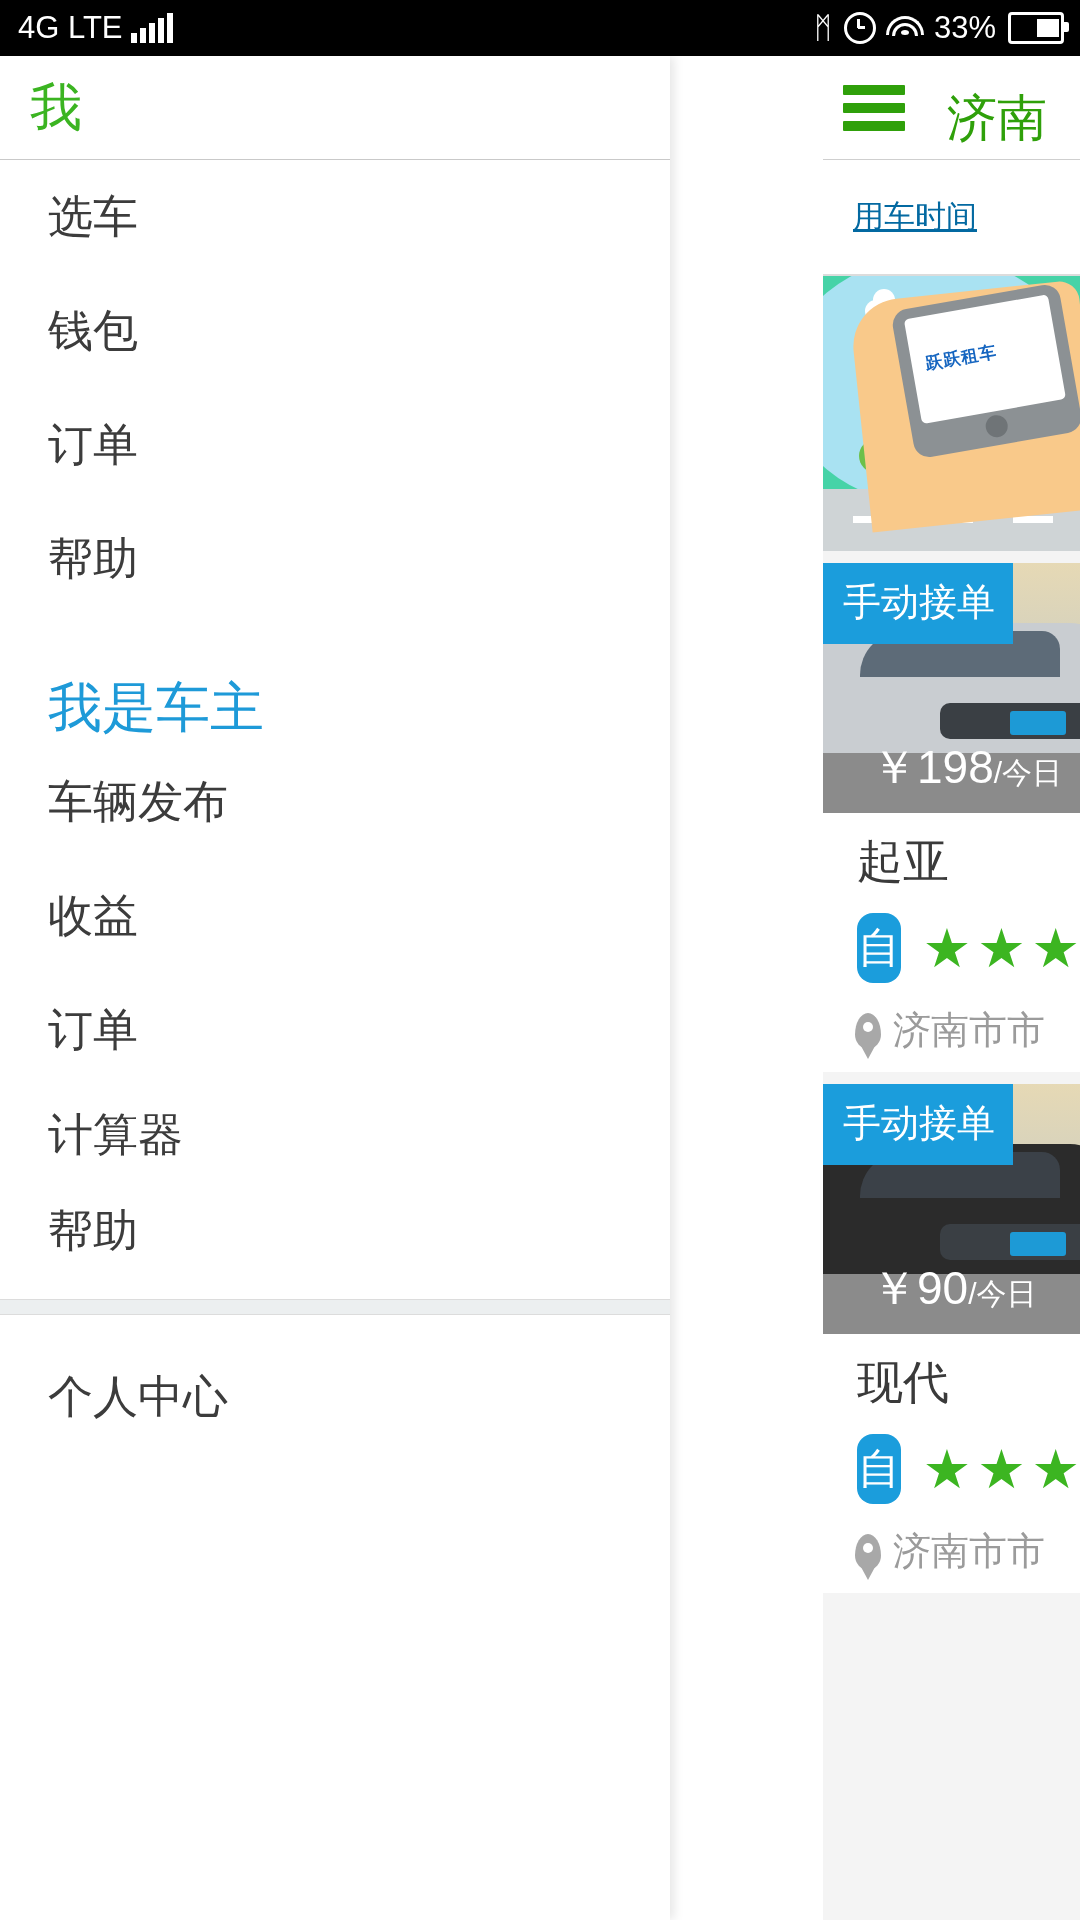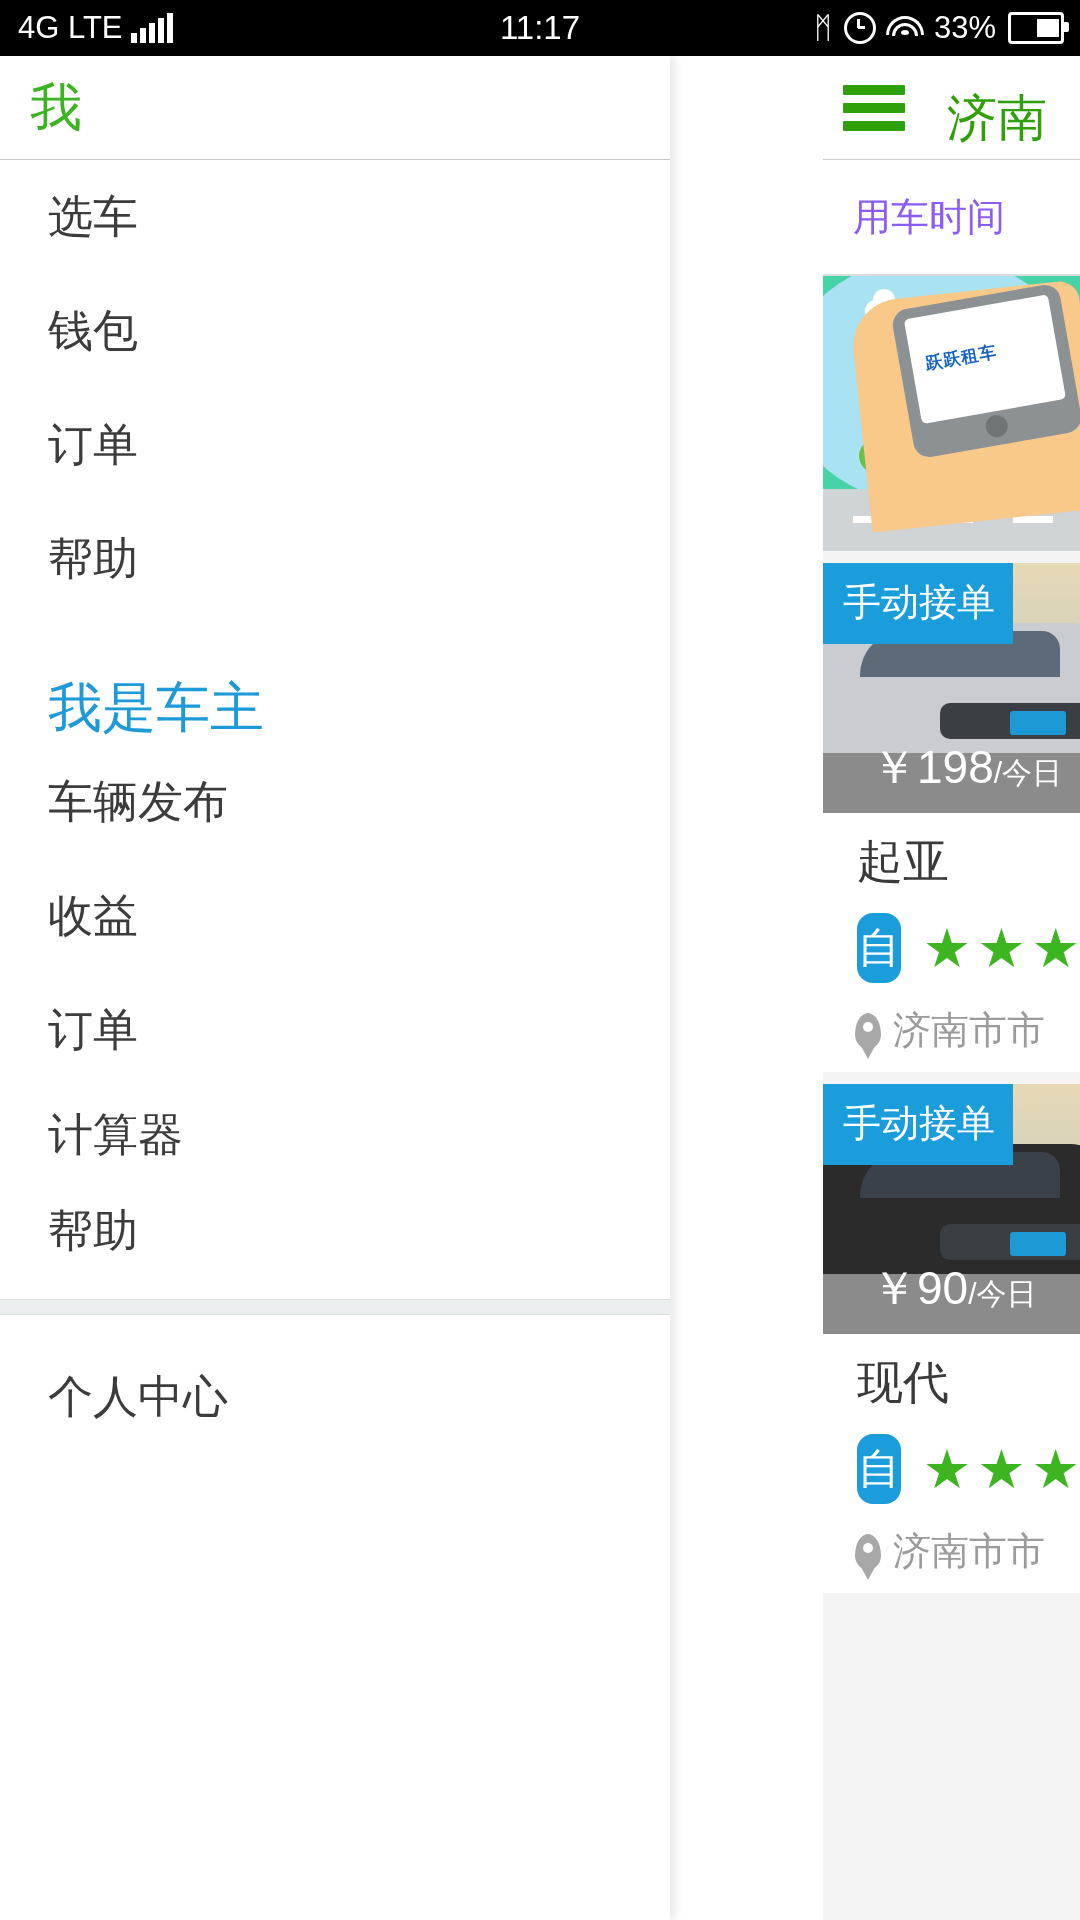--- a/index.html
+++ b/index.html
@@ -53,21 +53,21 @@
     height:104px;background:#ffffff;border-bottom:1px solid #cfcfcf;
     display:flex;align-items:center;padding-left:20px;box-sizing:border-box;
   }
   .hamburger{width:62px;height:46px;display:flex;flex-direction:column;justify-content:space-between;}
   .hamburger i{display:block;height:10px;background:#2fa00a;border-radius:1px;}
   .city-title{color:#2fa00a;font-size:50px;margin-left:42px;white-space:nowrap;margin-top:22px;}
   .time-bar{
     height:116px;background:#fff;display:flex;align-items:center;
     padding-left:30px;box-sizing:border-box;border-bottom:2px solid #dcdcdc;
   }
-  .time-bar span{color:#8b5cf6;font-size:38px;white-space:nowrap;}
+  .time-bar span{color:#0369a1;font-size:31px;white-space:nowrap;text-decoration:underline;}
   .banner{
     height:275px;width:100%;
     background:#46d3a7;position:relative;overflow:hidden;
   }
   .banner .sky{position:absolute;left:-40px;top:-20px;width:300px;height:250px;border-radius:50%;background:#a9e2f2;}
   .banner .road{position:absolute;bottom:0;left:0;width:100%;height:62px;background:#cfd4d6;}
   .banner .dash{position:absolute;bottom:28px;height:7px;background:#fff;width:40px;}
   .banner .tree-t{position:absolute;left:36px;bottom:78px;width:34px;height:34px;border-radius:50%;background:#6cc04a;}
   .banner .tree-s{position:absolute;left:50px;bottom:62px;width:6px;height:20px;background:#9b8163;}
   .banner .hand{position:absolute;right:-10px;bottom:30px;width:230px;height:230px;background:#f9c98a;border-radius:48px 20px 0 0;transform:rotate(-6deg);}
@@ -145,21 +145,20 @@
   <div class="sb-left">
     <span class="sb-net">4G LTE</span>
     <span class="bars">
         <i></i>
         <i></i>
         <i></i>
         <i></i>
         <i></i>
       </span>
   </div>
-  <div class="sb-center">11:17</div>
   <div class="sb-right">
     <span class="ico bt-ico">ᛗ</span>
     <span class="alarm"></span>
     <span class="wifi">
         <span></span>
         <span></span>
         <span></span>
       </span>
     <span class="batt-pct">33%</span>
     <span class="batt">

